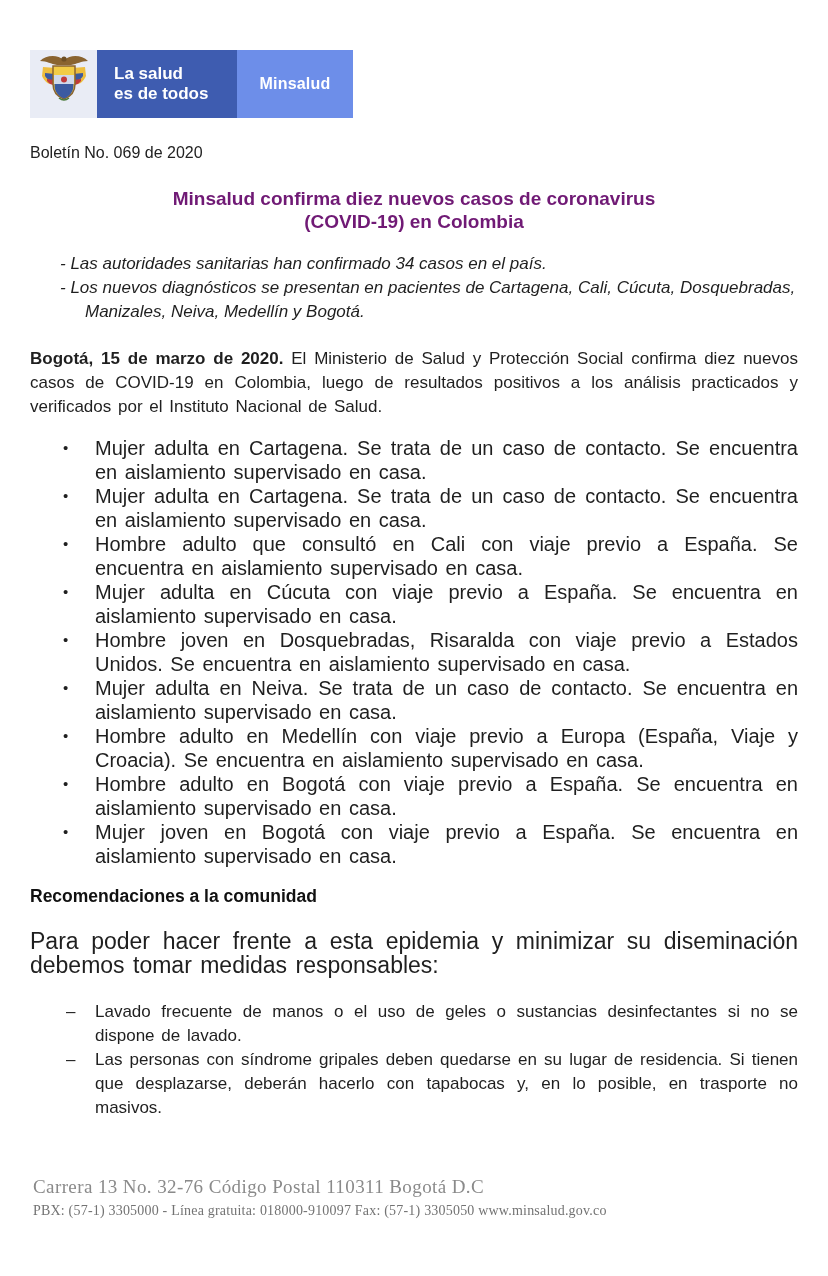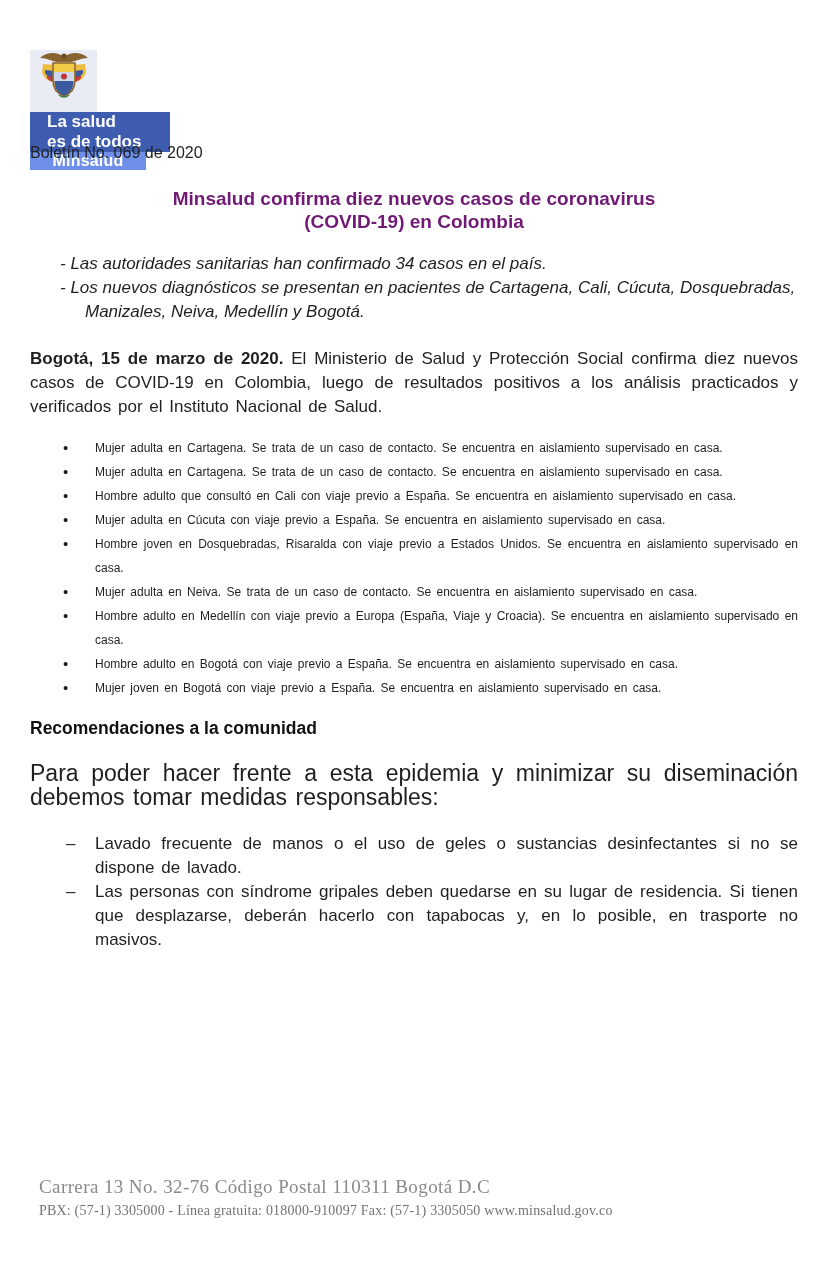--- a/index.html
+++ b/index.html
@@ -5,21 +5,21 @@
   html,body{margin:0;padding:0;}
   body{
     width:828px;height:1276px;
     background:#ffffff;
     font-family:"Liberation Sans", sans-serif;
     color:#1f1f1f;
     position:relative;
     overflow:hidden;
   }
   
-  .logo{display:flex;margin:50px 0 0 30px;height:68px;flex-direction:column;}
+  .logo{display:flex;margin:50px 0 0 30px;height:68px;}
   .crest-box{width:67px;background:#e9ecf5;display:flex;align-items:center;justify-content:center;}
   .brand-box{
     width:140px;background:#3e5cb0;color:#fff;
     display:flex;flex-direction:column;justify-content:center;
     padding-left:17px;box-sizing:border-box;
     font-weight:bold;font-size:17px;line-height:20px;
   }
   .minsalud-box{
     width:116px;background:#6d8ee9;color:#fff;
     display:flex;align-items:center;justify-content:center;
@@ -32,30 +32,30 @@
     margin-top:24px;text-align:center;
     font-weight:bold;font-size:19px;line-height:23px;color:#701a75;
   }
   .highlights{margin-top:19px;font-style:italic;font-size:17px;line-height:24px;}
   .highlight-item{padding-left:55px;text-indent:-25px;}
   .highlight-item::before{content:"- ";}
   .lead{
     margin-top:23px;text-align:justify;
     font-size:17px;line-height:24px;word-spacing:2px;
   }
-  .cases{list-style:none;margin:6px 0 0;padding:0;font-size:12px;line-height:24px;}
+  .cases{list-style:none;margin:6px 0 0;padding:0;font-size:20px;line-height:24px;}
   .cases li{position:relative;padding-left:65px;text-align:justify;word-spacing:2px;}
   .cases li::before{content:"•";position:absolute;left:33px;top:0;font-size:15px;}
   .rec-heading{margin-top:17px;font-weight:bold;font-size:17.5px;line-height:22px;color:#111;}
   .rec-intro{margin-top:22px;text-align:justify;font-size:23px;line-height:24px;word-spacing:2px;}
   .recs{list-style:none;margin:4px 0 0;padding:0;font-size:17px;line-height:24px;}
   .recs li{position:relative;padding-left:65px;text-align:justify;word-spacing:2px;}
   .recs li::before{content:"\2013";position:absolute;left:36px;top:0;}
   
-  .footer{position:absolute;left:39px;top:1176px;font-family:"Liberation Serif", serif;}
+  .footer{position:absolute;left:33px;top:1176px;font-family:"Liberation Serif", serif;}
   .footer-address{font-size:19px;line-height:22px;color:#8a8a8a;letter-spacing:.4px;}
   .footer-contact{font-size:14px;line-height:18px;color:#737373;margin-top:4px;letter-spacing:.2px;}
 </style>
 </head>
 <body>
 
 <div class="logo">
   <div class="crest-box">
     <span>
       <svg width="54" height="58" viewBox="0 0 54 58">

